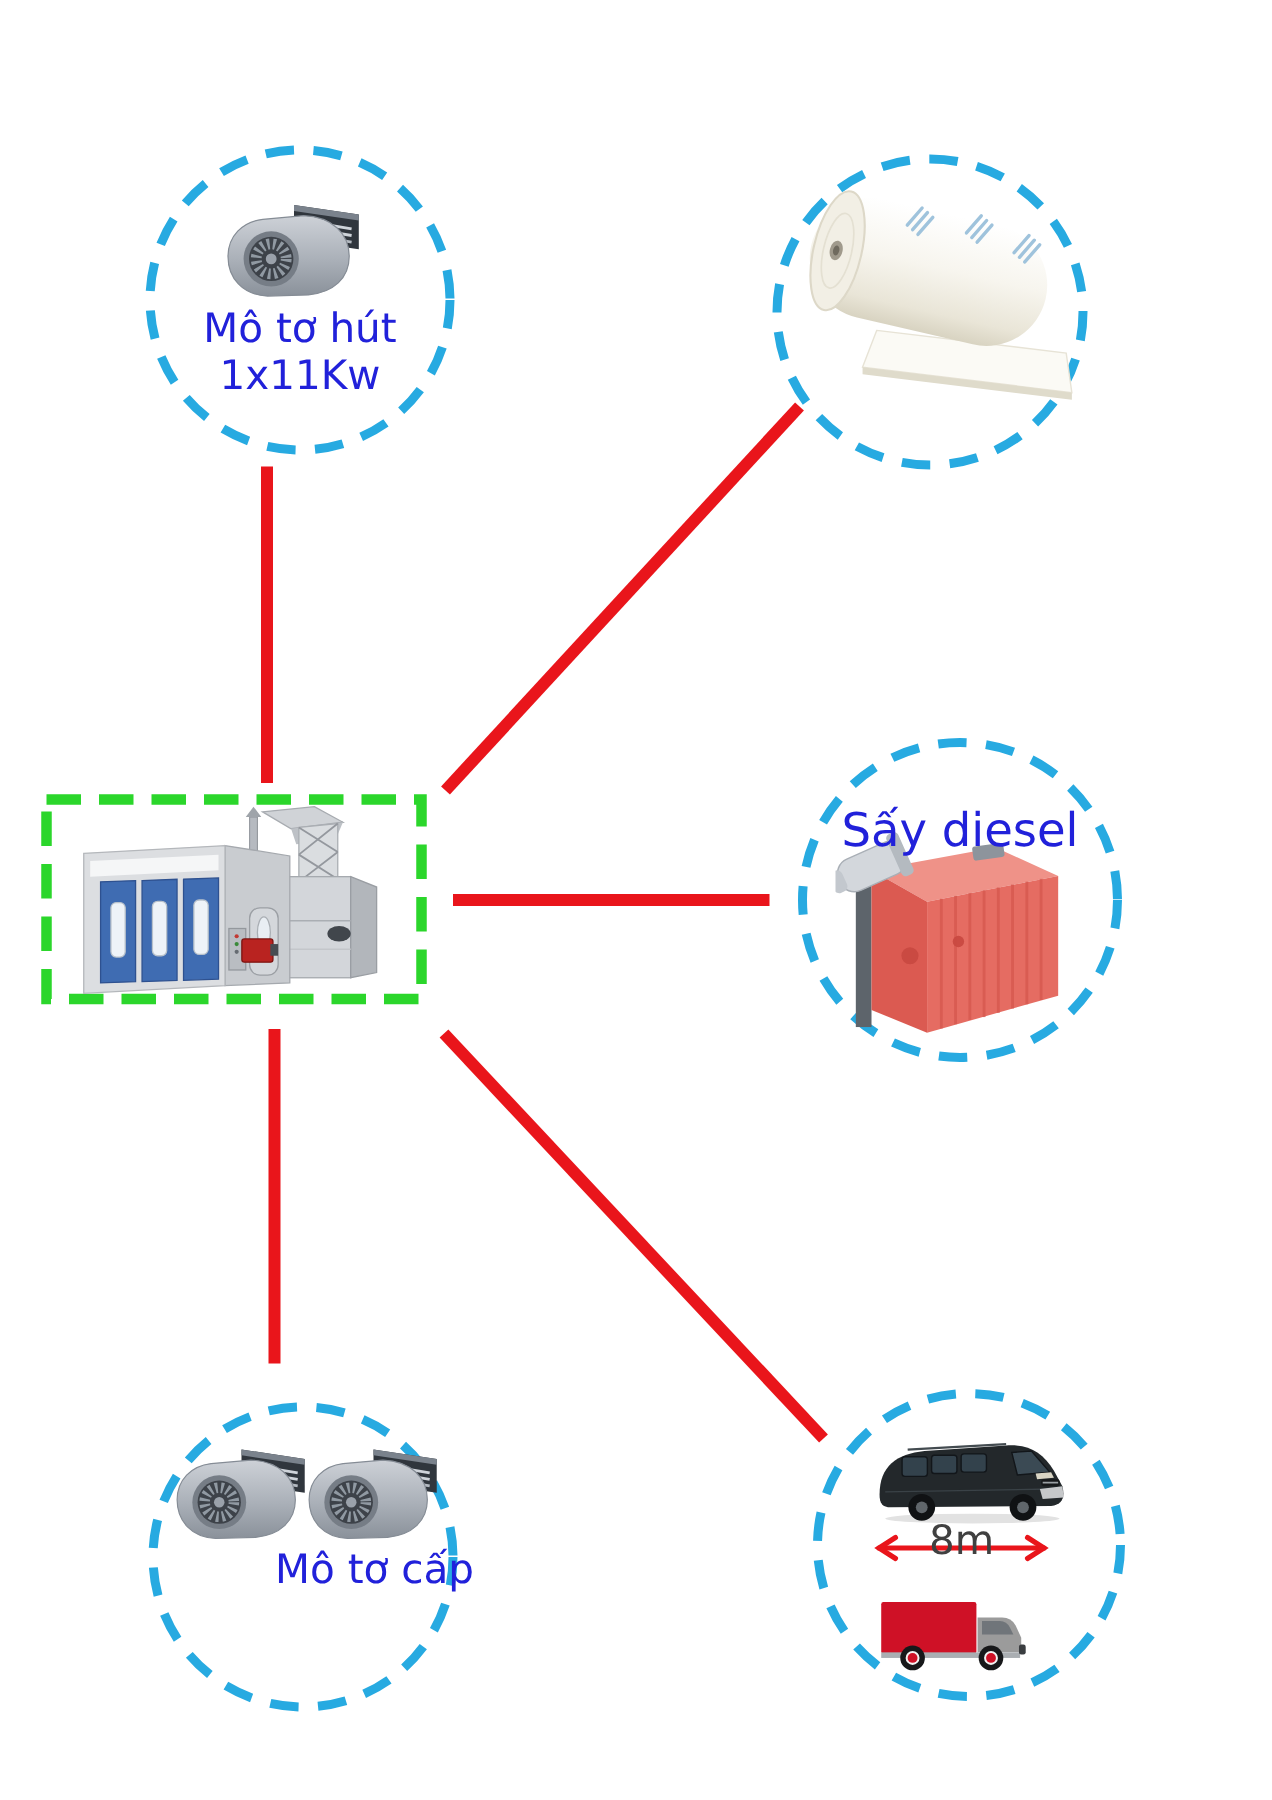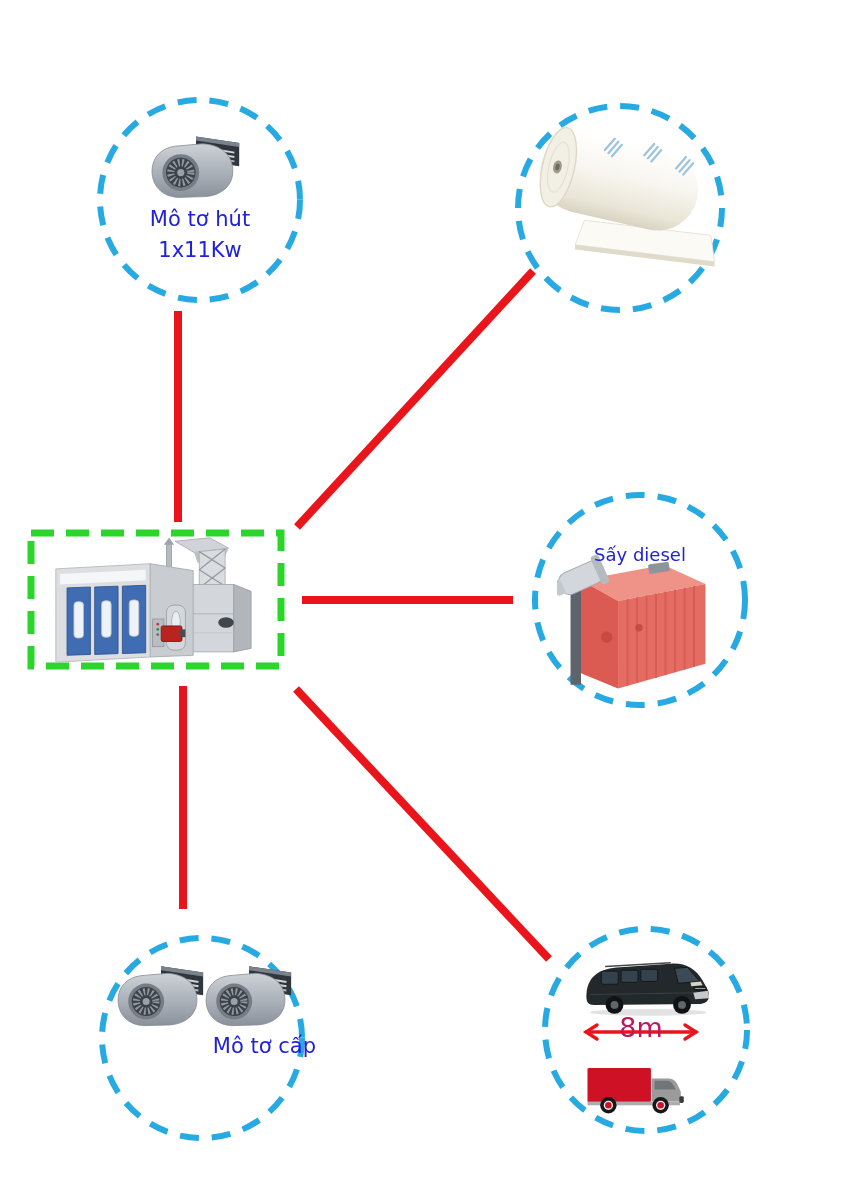--- a/index.html
+++ b/index.html
@@ -5,28 +5,28 @@
   html,body{margin:0;padding:0;background:#ffffff;}
   .canvas{
     position:relative;width:848px;height:1200px;background:#ffffff;overflow:hidden;
     font-family:"DejaVu Sans","Liberation Sans",sans-serif;
   }
   .overlay{position:absolute;left:0;top:0;width:848px;height:1200px;}
   .node{position:absolute;}
   .node > svg{position:absolute;}
   .label{
     position:absolute;left:-14px;right:-14px;text-align:center;
-    color:#2121DA;font-size:21px;line-height:31px;white-space:nowrap;
+    color:#2121DA;font-size:27px;line-height:31px;white-space:nowrap;
   }
-  .label.small{font-size:18px;line-height:29px;}
+  .label.small{font-size:31px;line-height:29px;}
   .ring{fill:none;stroke-width:6;stroke-dasharray:19 13;}
   .center-ring{fill:none;stroke-width:7;stroke-dasharray:23 12;}
   .connector{stroke-width:8;}
   .dim-label{
-    position:absolute;text-align:center;color:#be185d;
+    position:absolute;text-align:center;color:#404040;
     font-size:27px;line-height:30px;
   }
 </style>
 </head>
 <body>
 
 <div class="canvas">
 
   <svg width="0" height="0" style="position:absolute">
     <defs>

